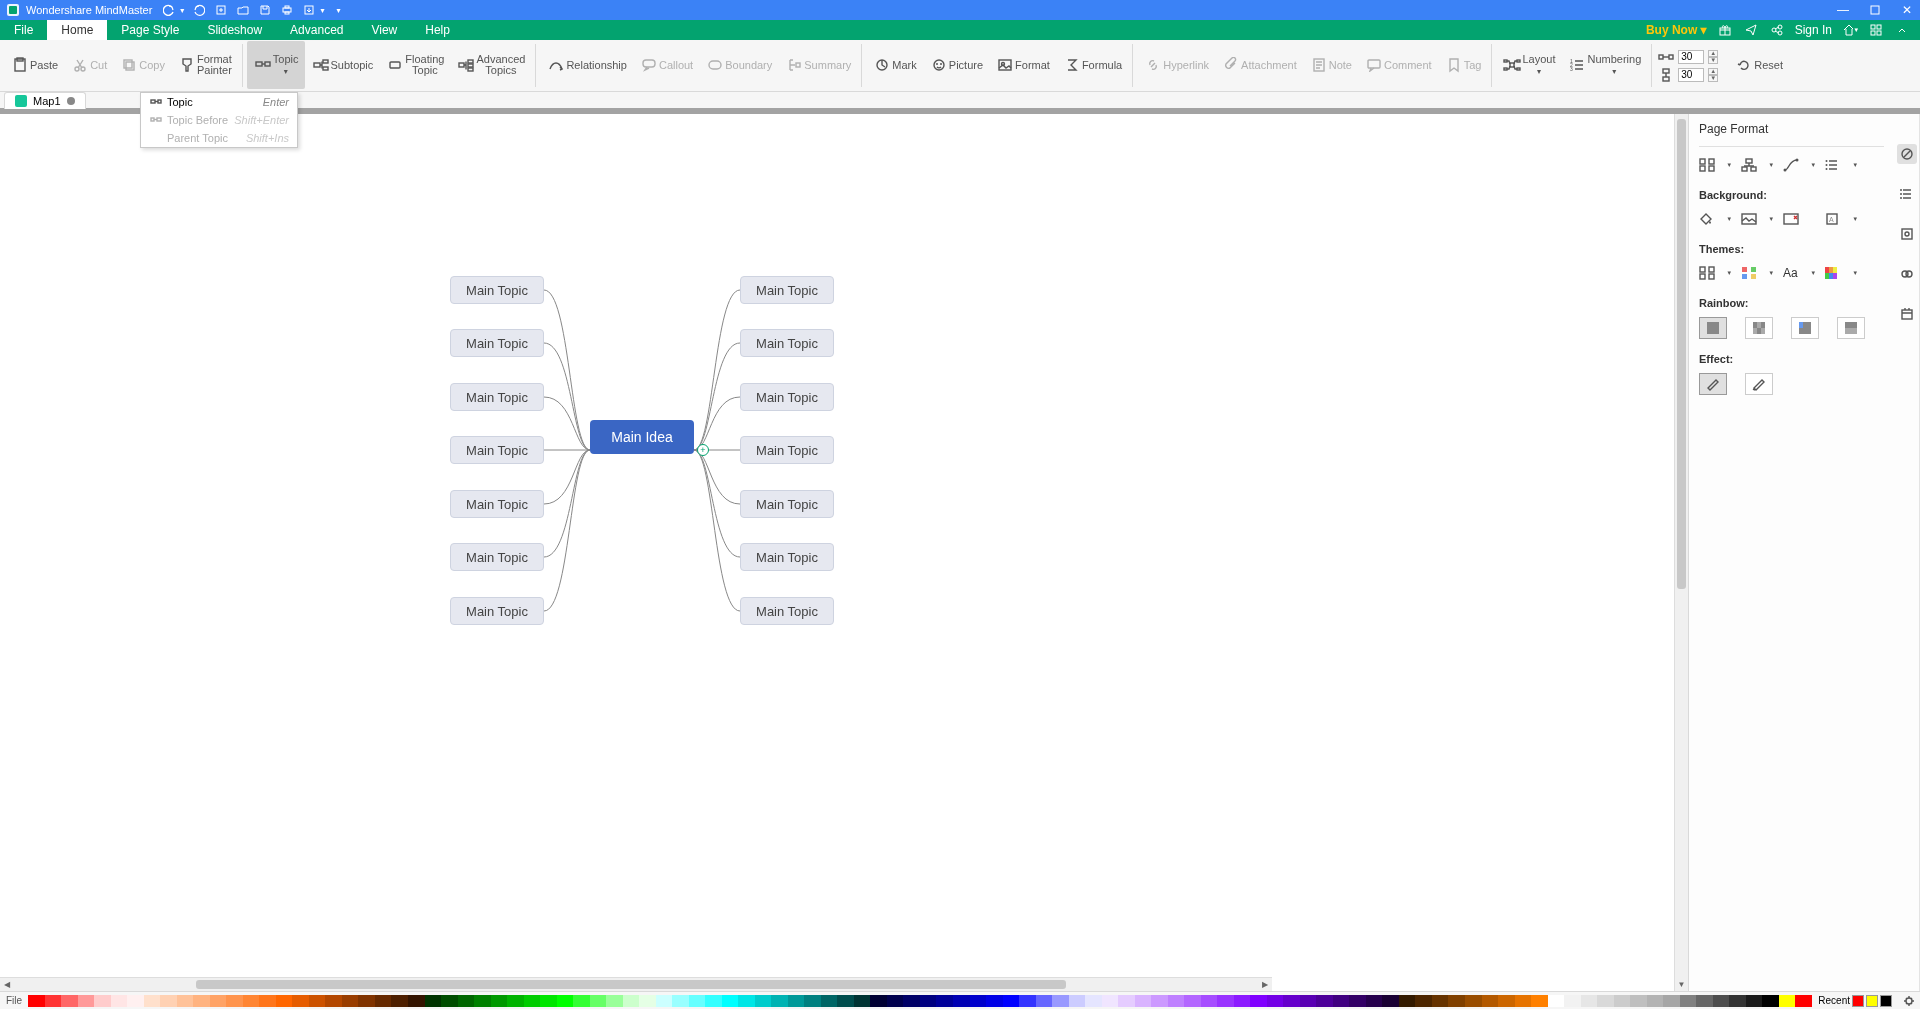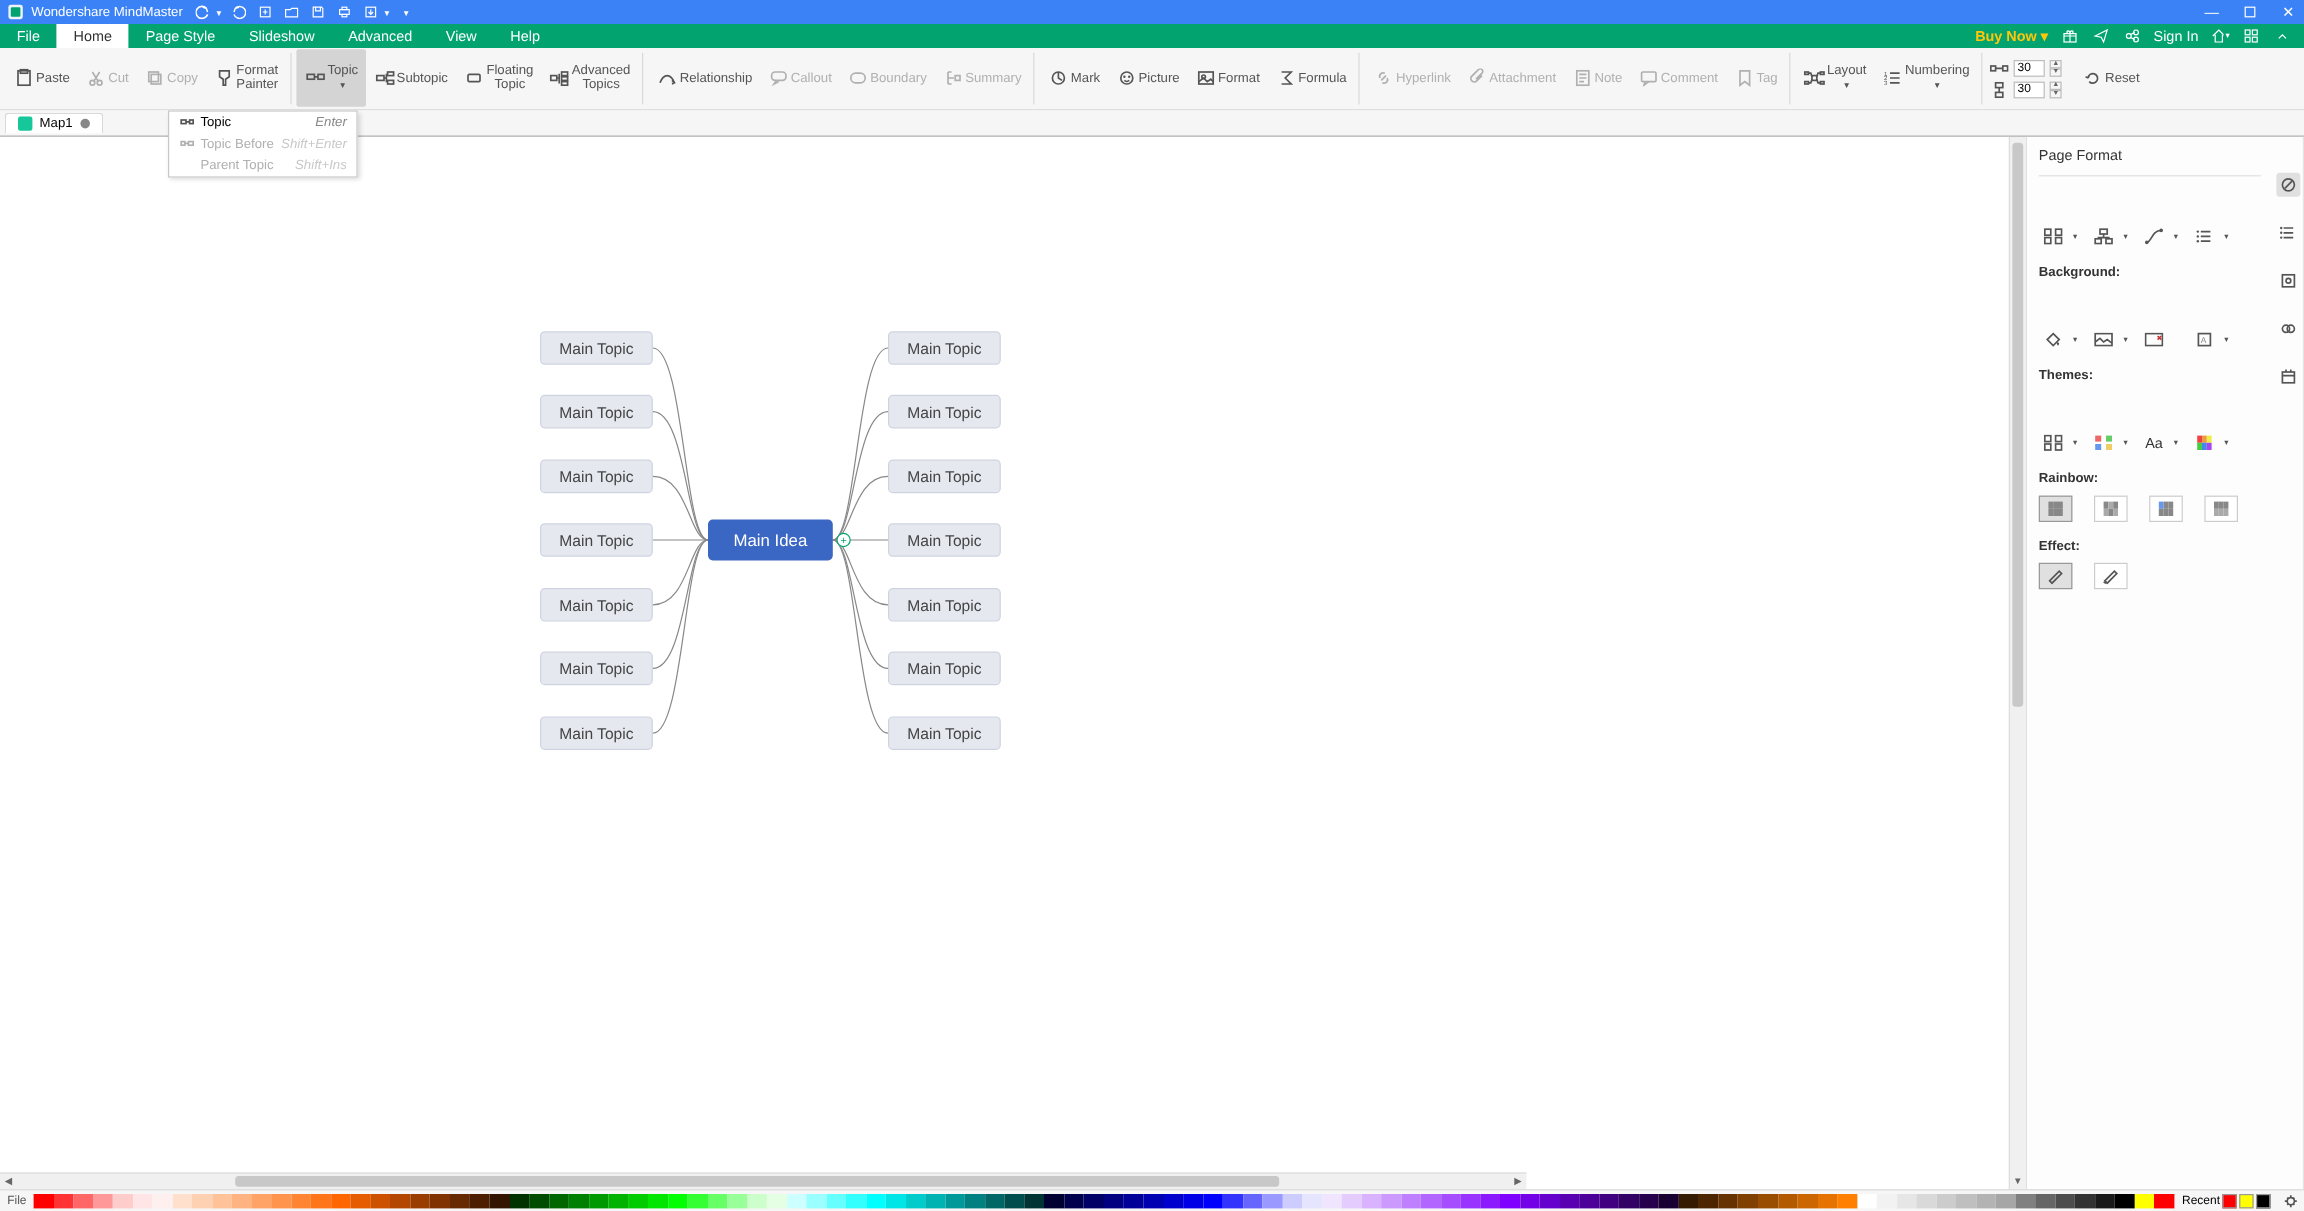--- a/index.html
+++ b/index.html
@@ -38,21 +38,21 @@
 .ribbon-spinner-row .sp-icon { width: 16px; height: 14px; display: flex; align-items: center; justify-content: center; }
 .ribbon-spinner-row input { width: 26px; height: 14px; font-size: 10px; border: 1px solid #bbb; padding: 0 2px; }
 .spin-btns { display:flex; flex-direction:column; }
 .spin-btns span { font-size:6px; line-height:5px; color:#666; cursor:pointer; border:1px solid #bbb; width:10px; text-align:center; }
 
 
 .ico-stroke { stroke:#555; stroke-width:1.4; fill:none; }
 .ico-stroke-dis { stroke:#b0b0b0; stroke-width:1.4; fill:none; }
 
 
-.tabstrip { height: 22px; background: #f6f6f6; border-bottom: 1px solid #a3a3a3; display: flex; align-items: center; font-size: 11px; position: relative; }
+.tabstrip { height: 22px; background: #f6f6f6; border-bottom: 6px solid #a3a3a3; display: flex; align-items: center; font-size: 11px; position: relative; }
 .tabstrip .doc-tab { background: #fff; border: 1px solid #d9d9d9; border-bottom: none; padding: 2px 10px; margin-left: 4px; display: flex; align-items: center; gap: 6px; border-radius: 3px 3px 0 0; }
 .tabstrip .tab-ico { width:12px; height:12px; background:#16c79a; border-radius:2px; }
 .tabstrip .close-dot { width:8px; height:8px; border-radius:50%; background:#888; }
 
 
 .workspace { position: absolute; top: 114px; left: 0; right: 0; bottom: 18px; display: flex; }
 .canvas-area { flex: 1; position: relative; background: #fff; overflow: hidden; }
 .vscroll { width: 14px; background: #f0f0f0; border-left:1px solid #ddd; position:relative; }
 .vscroll .thumb { position:absolute; left:2px; right:2px; top:5px; height:470px; background:#c8c8c8; border-radius:3px; }
 .vscroll .arrow { position:absolute; left:0; right:0; height:14px; display:flex; align-items:center; justify-content:center; font-size:8px; color:#666; cursor:pointer; }
@@ -78,21 +78,21 @@
 
 
 .side-panel { width: 232px; background:#fdfdfd; border-left:1px solid #d9d9d9; display:flex; }
 .side-toolbar { width:26px; border-right:1px solid #e4e4e4; display:flex; flex-direction:column; align-items:center; padding-top:30px; gap:20px; }
 .side-toolbar .st-btn { width:20px; height:20px; display:flex; align-items:center; justify-content:center; cursor:pointer; border-radius:3px; }
 .side-toolbar .st-btn.active { background:#e0e0e0; }
 .side-content { flex:1; padding:8px 10px; font-size:11px; color:#333; }
 .side-content h4 { font-size:12px; font-weight:normal; margin-bottom:10px; }
 .side-content .sec-label { font-weight:bold; font-size:11px; margin:6px 0 8px; }
 .side-row { display:flex; gap:18px; margin-bottom:14px; align-items:center; }
-.side-btn { width:24px; height:20px; display:flex; align-items:center; justify-content:center; cursor:pointer; border-radius:3px; position:relative;margin-top:32px; }
+.side-btn { width:24px; height:20px; display:flex; align-items:center; cursor:pointer; border-radius:3px; position:relative; }
 .side-btn .drop-tri { font-size:7px; position:absolute; right:-8px; top:6px; color:#555; }
 .swatch-btn { width:28px; height:22px; border:1px solid #ccc; background:#fff; cursor:pointer; display:flex; align-items:center; justify-content:center; }
 .swatch-btn.active { background:#e0e0e0; border-color:#999; }
 .rainbow-sw { width:12px; height:12px; display:grid; grid-template-columns:repeat(3,4px); grid-template-rows:repeat(2,6px); }
 .rainbow-sw span { display:block; }
 
 
 .fillbar { position:absolute; left:0; right:0; bottom:0; height:18px; background:#f6f6f6; border-top:1px solid #d9d9d9; display:flex; align-items:center; font-size:10px; }
 .fillbar .label { padding:0 6px; color:#555; }
 .fillbar .palette { display:flex; height:12px; flex:1; }
@@ -559,21 +559,21 @@
         <path d="M694 336 C714 336,714 176,740 176"></path>
         <path d="M694 336 C712 336,712 229,740 229"></path>
         <path d="M694 336 C710 336,710 283,740 283"></path>
         <path d="M694 336 L740 336"></path>
         <path d="M694 336 C710 336,710 390,740 390"></path>
         <path d="M694 336 C712 336,712 443,740 443"></path>
         <path d="M694 336 C714 336,714 497,740 497"></path>
       </g>
     </svg>
 
-    <div class="node-center" style="left:590px; top:319px; width:104px;">Main Idea</div>
+    <div class="node-center" style="left:590px; top:306px; width:104px;">Main Idea</div>
     <div class="plus-handle" style="left:697px; top:330px;">+</div>
 
     <div class="node-topic" style="left:450px; top:162px; width:94px;">Main Topic</div>
     <div class="node-topic" style="left:450px; top:215px; width:94px;">Main Topic</div>
     <div class="node-topic" style="left:450px; top:269px; width:94px;">Main Topic</div>
     <div class="node-topic" style="left:450px; top:322px; width:94px;">Main Topic</div>
     <div class="node-topic" style="left:450px; top:376px; width:94px;">Main Topic</div>
     <div class="node-topic" style="left:450px; top:429px; width:94px;">Main Topic</div>
     <div class="node-topic" style="left:450px; top:483px; width:94px;">Main Topic</div>
 

